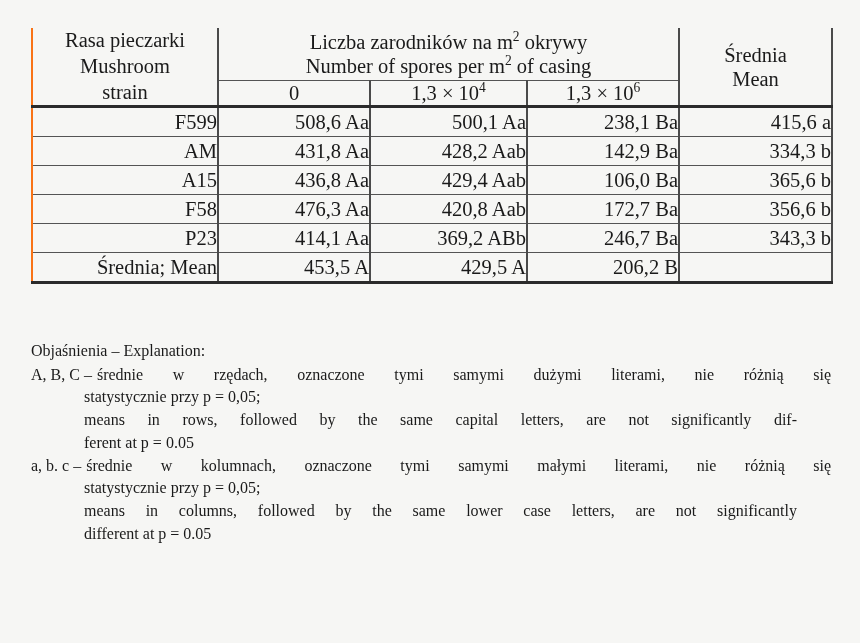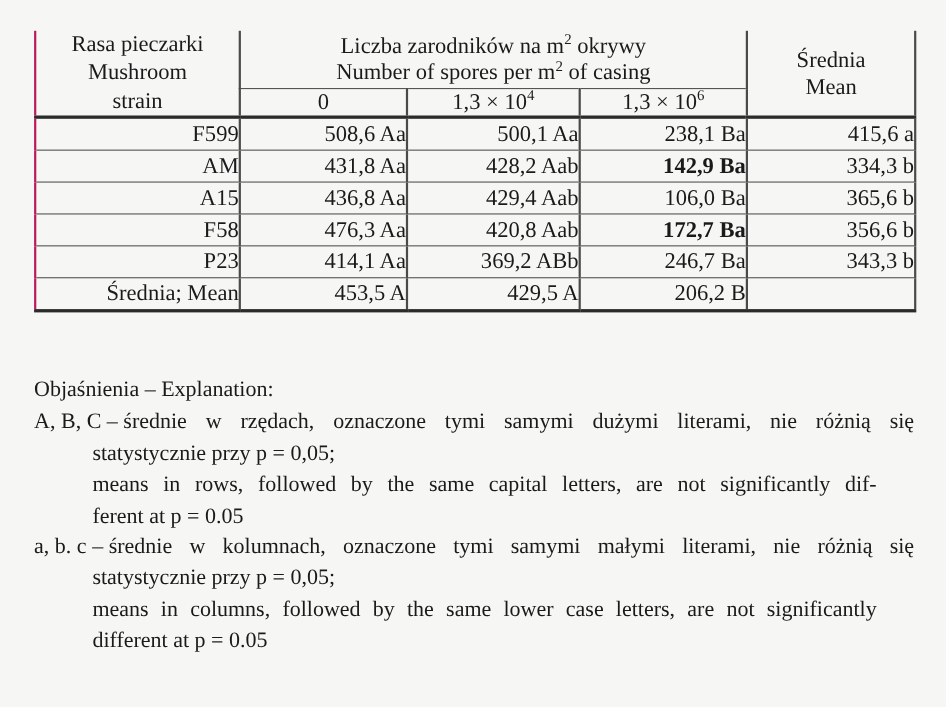--- a/index.html
+++ b/index.html
@@ -48,21 +48,21 @@
   }
 
   
   col.c0 { width: 186px; }
   col.c1 { width: 152px; }
   col.c2 { width: 157px; }
   col.c3 { width: 152px; }
   col.c4 { width: 153px; }
 
   
-  .vr-l  { border-left: 2px solid #be185d; }
+  .vr-l  { border-left: 2px solid #f97316; }
   .vr-r  { border-right: 2px solid #4a4a4a; }
 
   
   .hr-b-thin  { border-bottom: 1.5px solid #545454; }
   .hr-b-thick { border-bottom: 3px solid #2b2b2b; }
 
   
   .hcell {
     text-align: center;
     line-height: 1.18;
@@ -91,29 +91,29 @@
     padding: 3px 6px 4px 13px;
     text-align: right;
     font-size: 20.5px;
     white-space: nowrap;
     height: 28px;
   }
   .bcell.num   { padding-left: 20px; margin-left: 16px; }
   .bcell.num2  { padding-left: 20px; margin-top: 32px; }
   .bcell.num3  { padding-left: 20px; }
   .bcell.num4  { padding-left: 21px; }
-  .bcell.bold  { font-weight: bold; }
+  .bcell.bold  { font-weight: normal; }
 
   
   .explain {
     position: absolute;
     left: 31px;
     top: 340px;
     width: 800px;
-    font-size: 20px;
+    font-size: 16px;
     line-height: 1.42;
   }
   .ex-title { margin: 0 0 1px 0; }
   .ex-block { margin: 0; }
   .ex-row {
     display: flex;
     align-items: flex-start;
   }
   .ex-key {
     flex: 0 0 auto;

